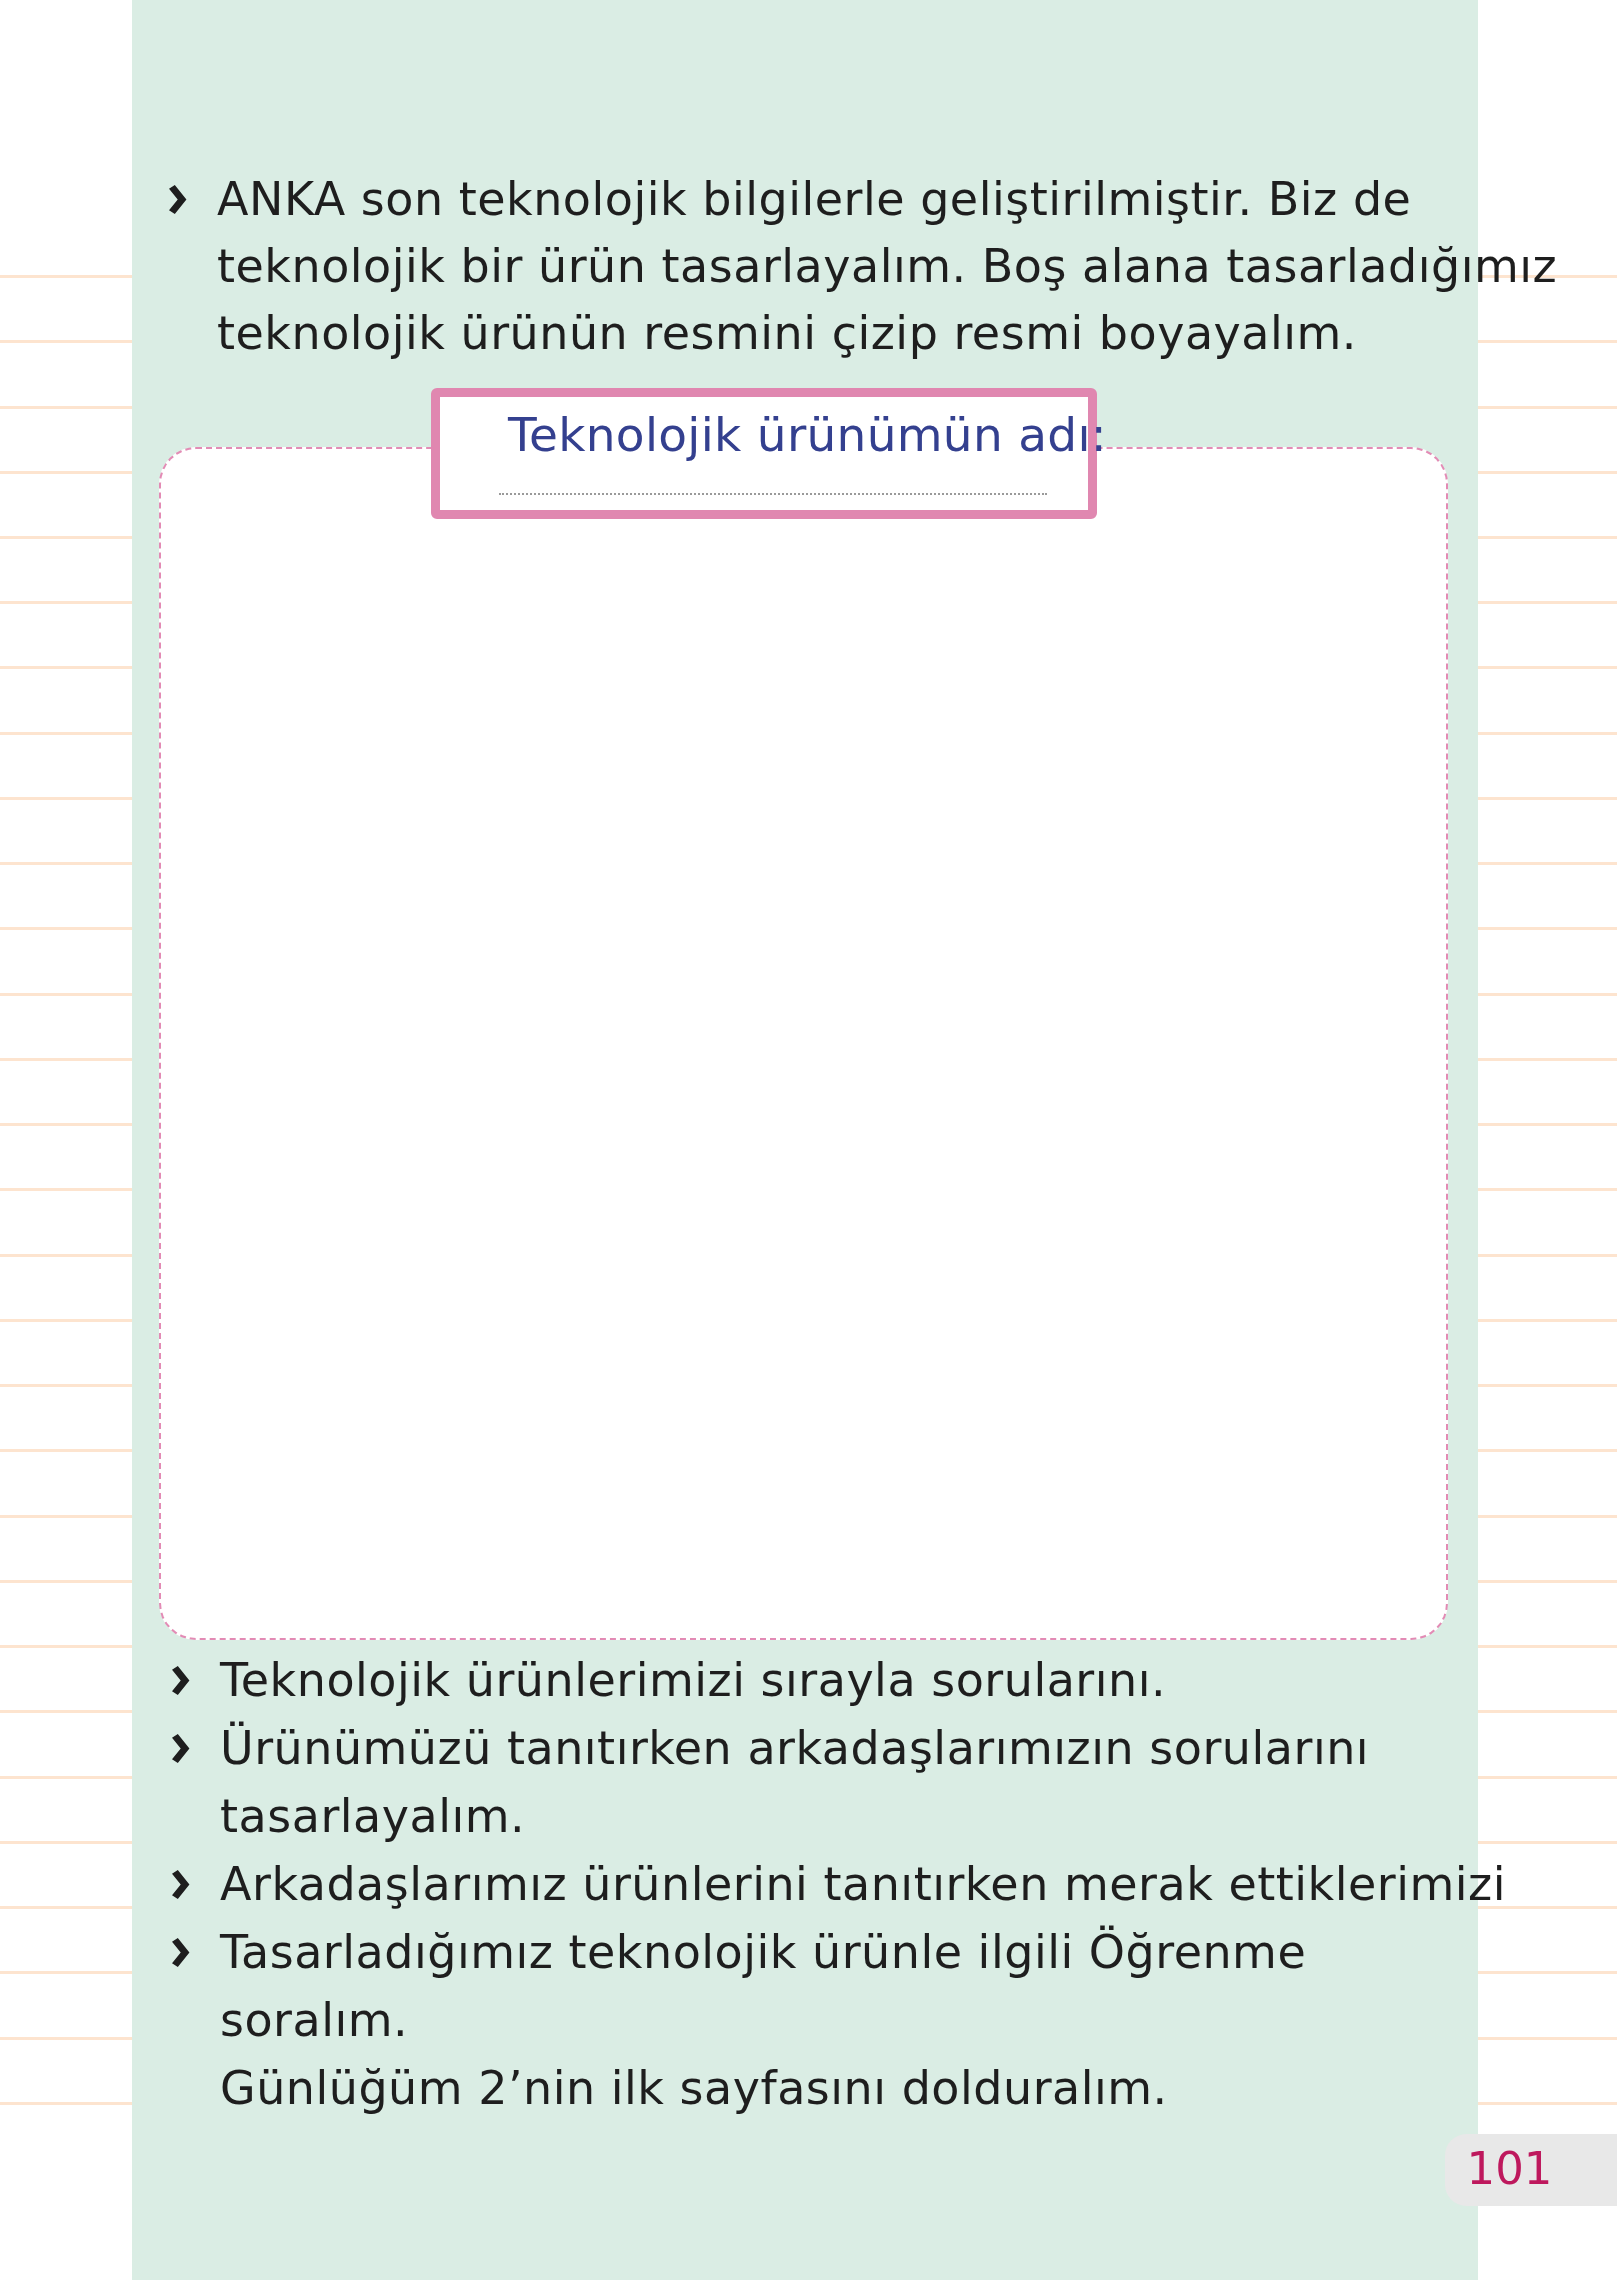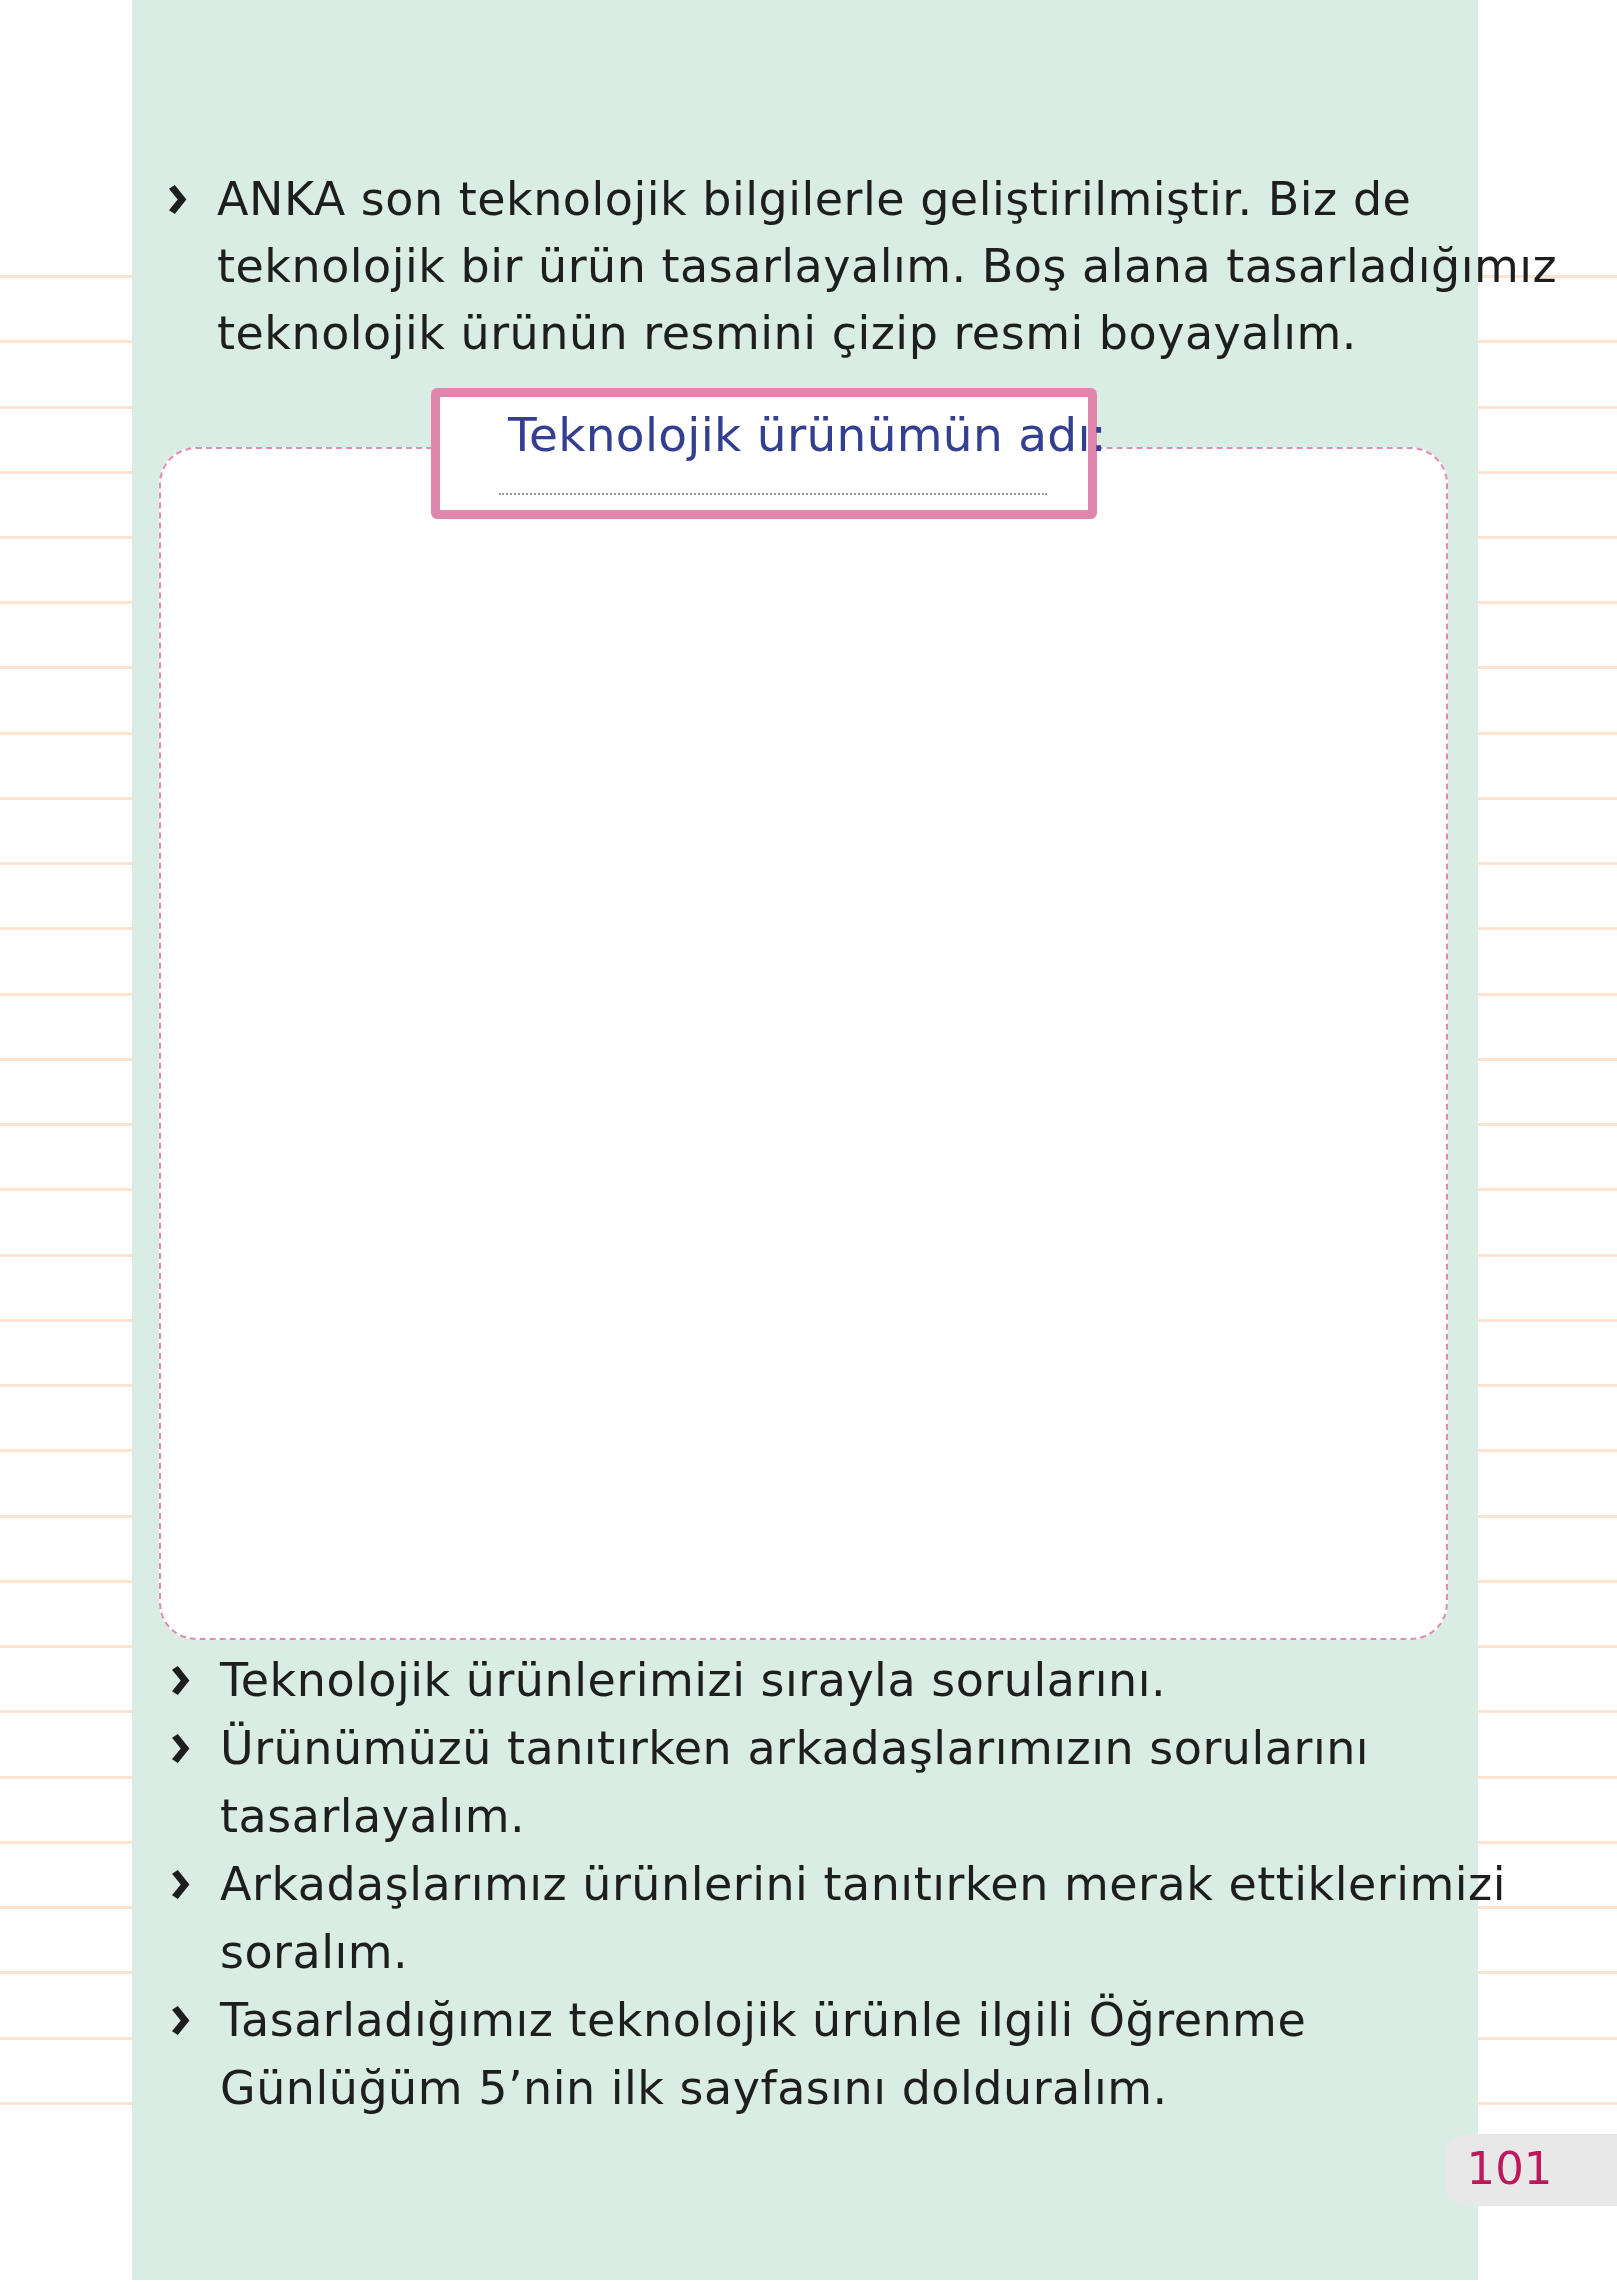--- a/index.html
+++ b/index.html
@@ -110,31 +110,31 @@
   </div>
   <div class="row">
     <span class="bullet">
       <svg viewBox="0 0 22 30">
           <path d="M3 4 L9 0 L21 15 L9 30 L3 26 L12 15 Z" fill="#1e1e1e"></path>
         </svg>
     </span>
     <span>Arkadaşlarımız ürünlerini tanıtırken merak ettiklerimizi</span>
   </div>
   <div class="row">
-    <span>soralım.</span>
-  </div>
-  <div class="row">
     <span class="bullet">
       <svg viewBox="0 0 22 30">
           <path d="M3 4 L9 0 L21 15 L9 30 L3 26 L12 15 Z" fill="#1e1e1e"></path>
         </svg>
     </span>
     <span>Tasarladığımız teknolojik ürünle ilgili Öğrenme</span>
   </div>
   <div class="row">
-    <span>Günlüğüm 5’nin ilk sayfasını dolduralım.</span>
+    <span>soralım.</span>
+  </div>
+  <div class="row">
+    <span>Günlüğüm 2’nin ilk sayfasını dolduralım.</span>
   </div>
 </div>
 
 <div class="page-num">
   <span>101</span>
 </div>
 
 
 </body></html>

